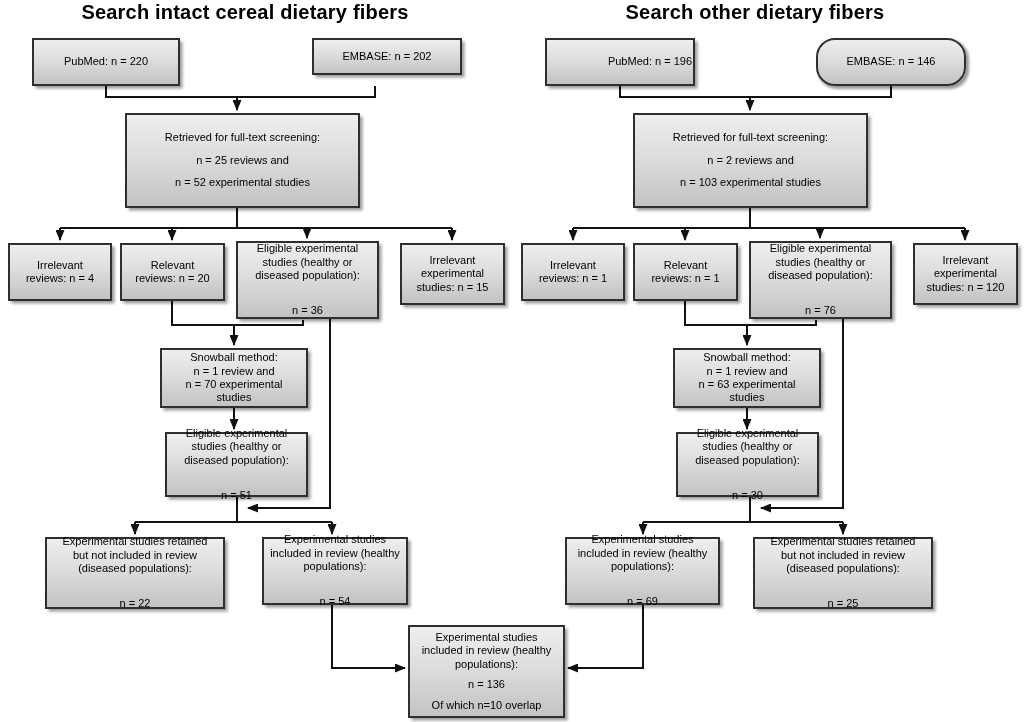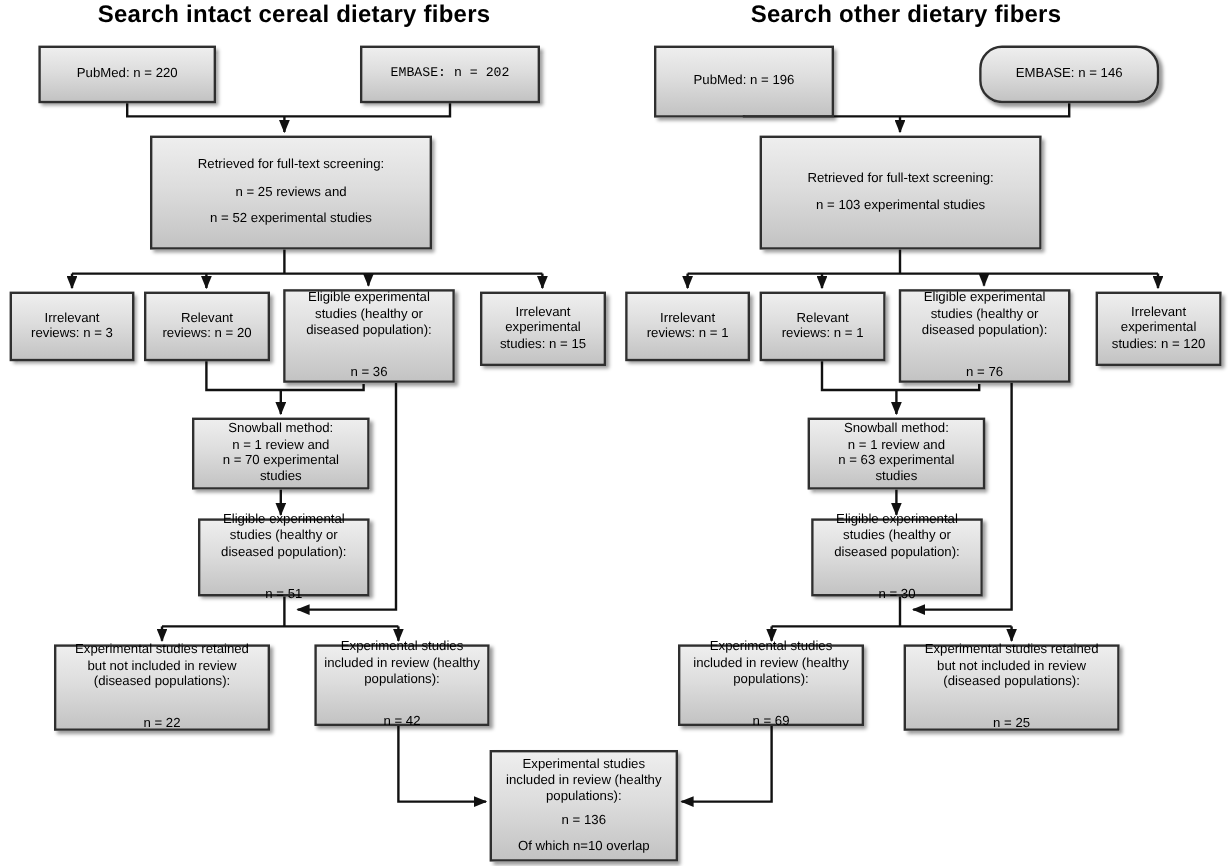--- a/index.html
+++ b/index.html
@@ -71,31 +71,31 @@
       <path d="M643 605 V668 H568" marker-end="url(#ah)"></path>
     </g>
   </svg>
 
   <div class="panel-title" style="left:595px;width:320px;">Search other dietary fibers</div>
   <div class="panel-title" style="left:55px;width:380px;">Search intact cereal dietary fibers</div>
 
   <div class="box" style="left:32px;top:38px;width:148px;height:48px;">
       <div class="line">PubMed: n = 220</div>
     </div>
-  <div class="box" style="left:300px;top:38px;width:150px;height:48px;font-family:Liberation Mono, monospace;">
+  <div class="box" style="left:312px;top:38px;width:150px;height:37px;">
       <div class="line">EMBASE: n = 202</div>
     </div>
   <div class="box roomy" style="left:125px;top:113px;width:235px;height:95px;">
       <div class="line">Retrieved for full-text screening:</div>
       <div class="line">n = 25 reviews and</div>
       <div class="line">n = 52 experimental studies</div>
     </div>
   <div class="box" style="left:8px;top:243px;width:104px;height:58px;">
       <div class="line">Irrelevant</div>
-      <div class="line">reviews: n = 3</div>
+      <div class="line">reviews: n = 4</div>
     </div>
   <div class="box" style="left:120px;top:243px;width:105px;height:58px;">
       <div class="line">Relevant</div>
       <div class="line">reviews: n = 20</div>
     </div>
   <div class="box gap-last" style="left:236px;top:241px;width:143px;height:78px;">
       <div class="line">Eligible experimental</div>
       <div class="line">studies (healthy or</div>
       <div class="line">diseased population):</div>
       <div class="line">n = 36</div>
@@ -120,31 +120,32 @@
   <div class="box gap-last" style="left:45px;top:537px;width:180px;height:72px;">
       <div class="line">Experimental studies retained</div>
       <div class="line">but not included in review</div>
       <div class="line">(diseased populations):</div>
       <div class="line">n = 22</div>
     </div>
   <div class="box gap-last" style="left:262px;top:537px;width:146px;height:68px;">
       <div class="line">Experimental studies</div>
       <div class="line">included in review (healthy</div>
       <div class="line">populations):</div>
-      <div class="line">n = 42</div>
+      <div class="line">n = 54</div>
     </div>
 
-  <div class="box" style="left:545px;top:38px;width:150px;height:60px;">
+  <div class="box" style="left:545px;top:38px;width:150px;height:48px;text-align:right;">
       <div class="line">PubMed: n = 196</div>
     </div>
   <div class="box" style="left:816px;top:38px;width:150px;height:48px;border-radius:19px;">
       <div class="line">EMBASE: n = 146</div>
     </div>
   <div class="box roomy" style="left:633px;top:113px;width:235px;height:95px;">
       <div class="line">Retrieved for full-text screening:</div>
+      <div class="line">n = 2 reviews and</div>
       <div class="line">n = 103 experimental studies</div>
     </div>
   <div class="box" style="left:521px;top:243px;width:104px;height:58px;">
       <div class="line">Irrelevant</div>
       <div class="line">reviews: n = 1</div>
     </div>
   <div class="box" style="left:633px;top:243px;width:105px;height:58px;">
       <div class="line">Relevant</div>
       <div class="line">reviews: n = 1</div>
     </div>

